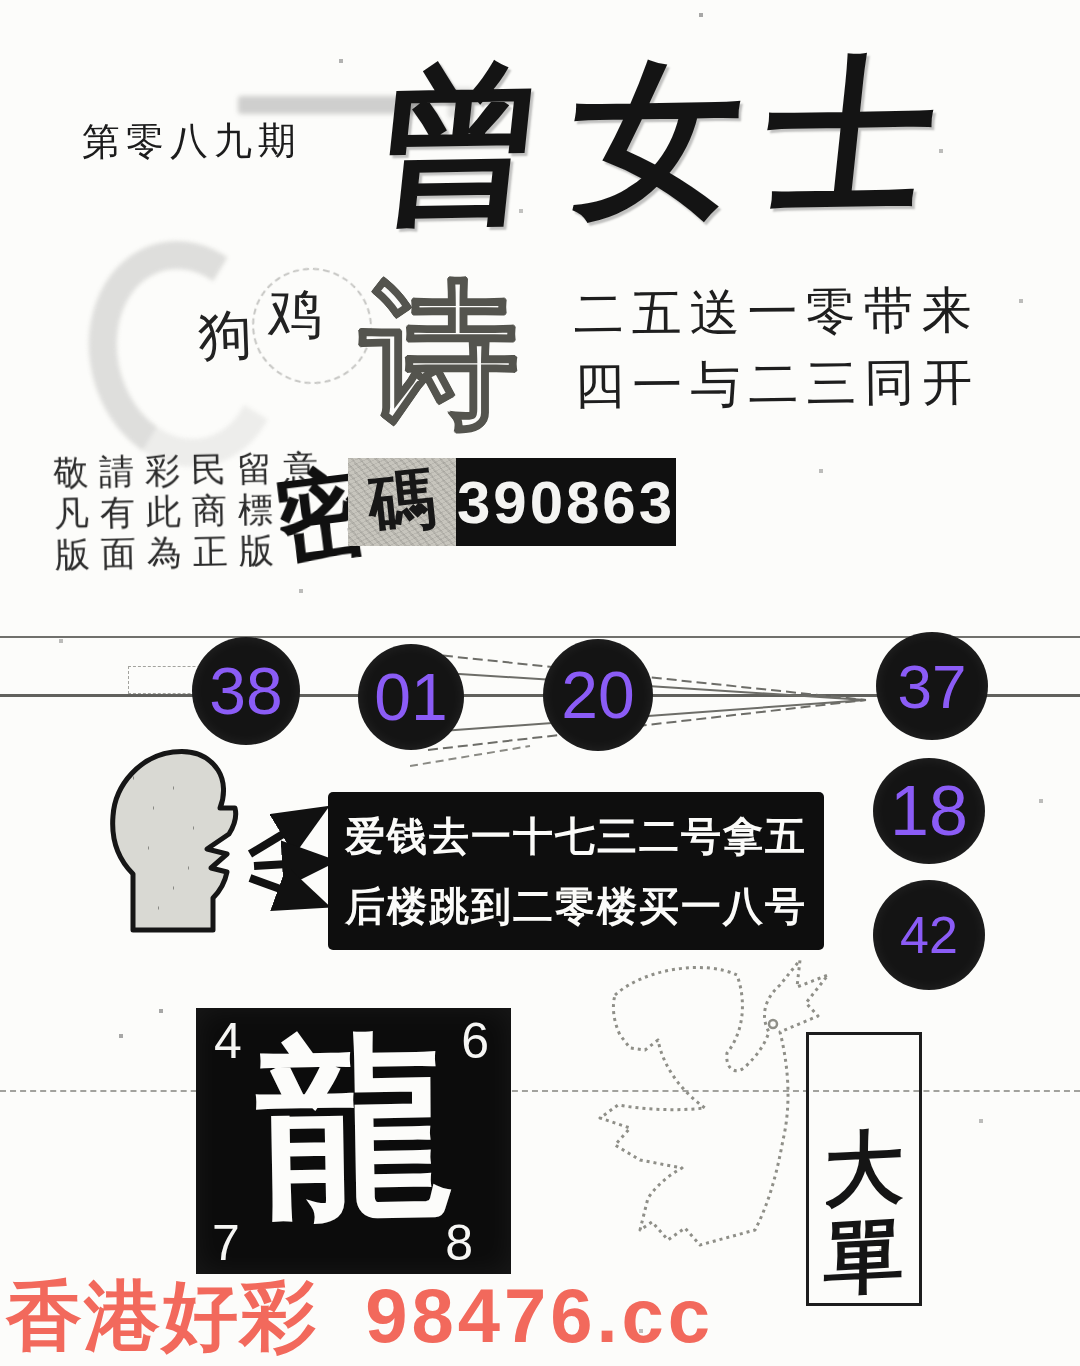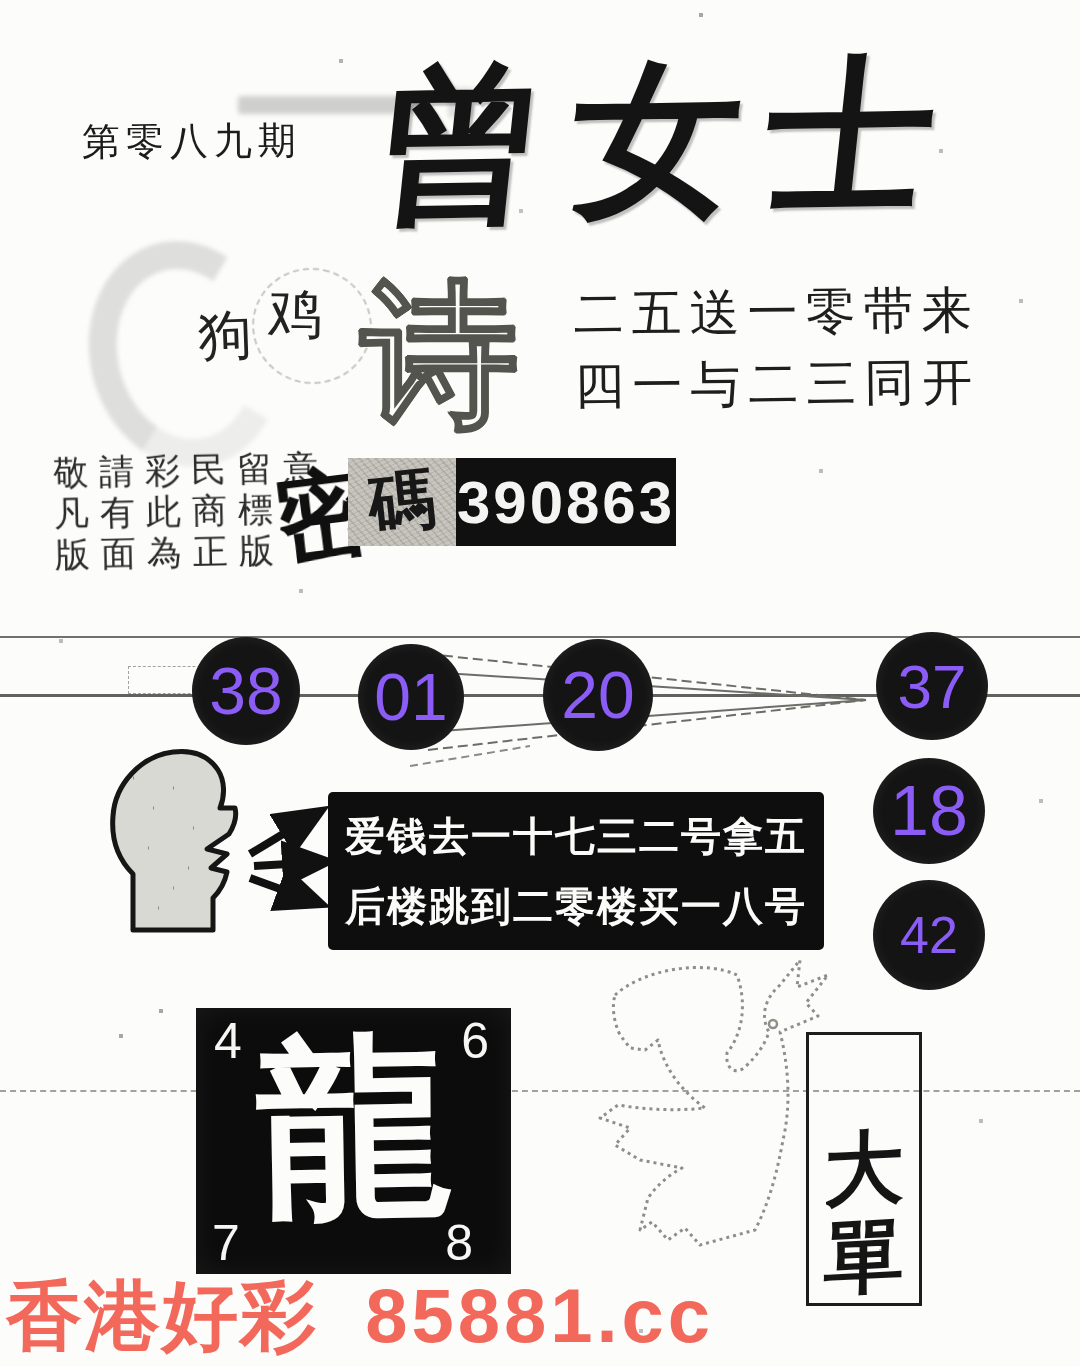--- a/index.html
+++ b/index.html
@@ -211,15 +211,15 @@
     <circle cx="188" cy="76" r="4" fill="none" stroke="#8f8f88" stroke-width="2.5"></circle>
   </svg>
 
   <div class="side-panel" data-name="big-single-panel">
     <span class="side-char" data-name="side-panel-char-1">大</span>
     <span class="side-char" data-name="side-panel-char-2">單</span>
   </div>
 
   <div class="footer-banner" data-name="footer-banner" style="color: rgb(242, 105, 92);">
     <span class="footer-site" data-name="footer-site-name">香港好彩</span>
-    <span class="footer-domain" data-name="footer-domain">85881.cc</span>
+    <span class="footer-domain" data-name="footer-domain">98476.cc</span>
   </div>
 </div>
 
 </body></html>

